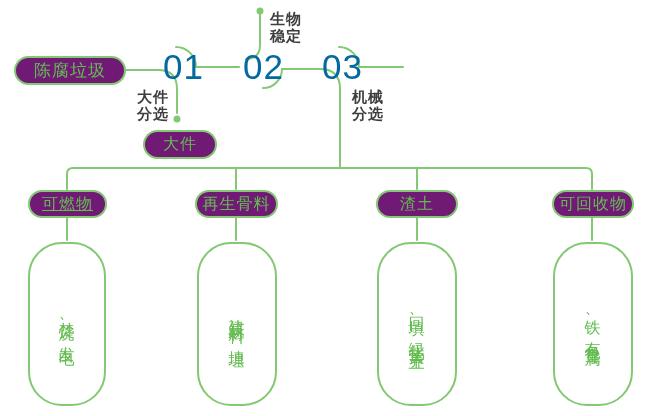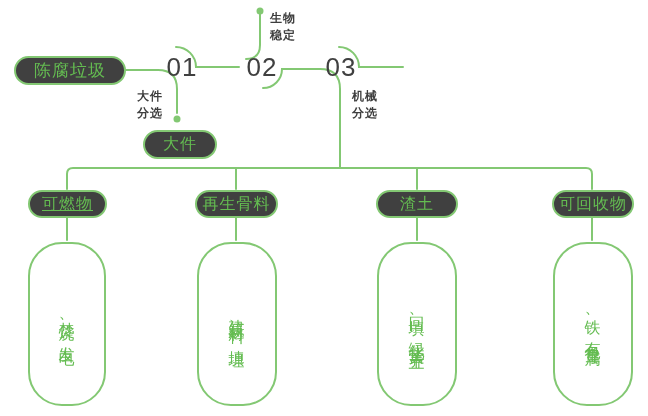--- a/index.html
+++ b/index.html
@@ -11,37 +11,37 @@
     overflow:hidden;
   }
   .lines{position:absolute;left:0;top:0;}
   .pill{
     position:absolute;
     box-sizing:border-box;
     border:2px solid #83C873;
     border-radius:16px;
     color:#64BC51;
     display:flex;align-items:center;justify-content:center;
-    background:#404040;
+    background:#701a75;
     letter-spacing:1px;
   }
   .pill-src{font-size:17px;}
   .pill-sm{font-size:16px;}
   .num{
     position:absolute;
-    color:#404040;
-    font-size:26px;
+    color:#0369a1;
+    font-size:35px;
     line-height:36px;
-    text-align:center;
+    text-align:right;
     letter-spacing:1px;
   }
   .lbl{
     position:absolute;
     color:#3E3E3E;
-    font-size:12px;
+    font-size:15px;
     line-height:17px;
     font-weight:600;
     white-space:pre-line;
     letter-spacing:1px;
   }
   .outbox{
     position:absolute;
     box-sizing:border-box;
     border:2px solid #83C873;
     border-radius:34px;

